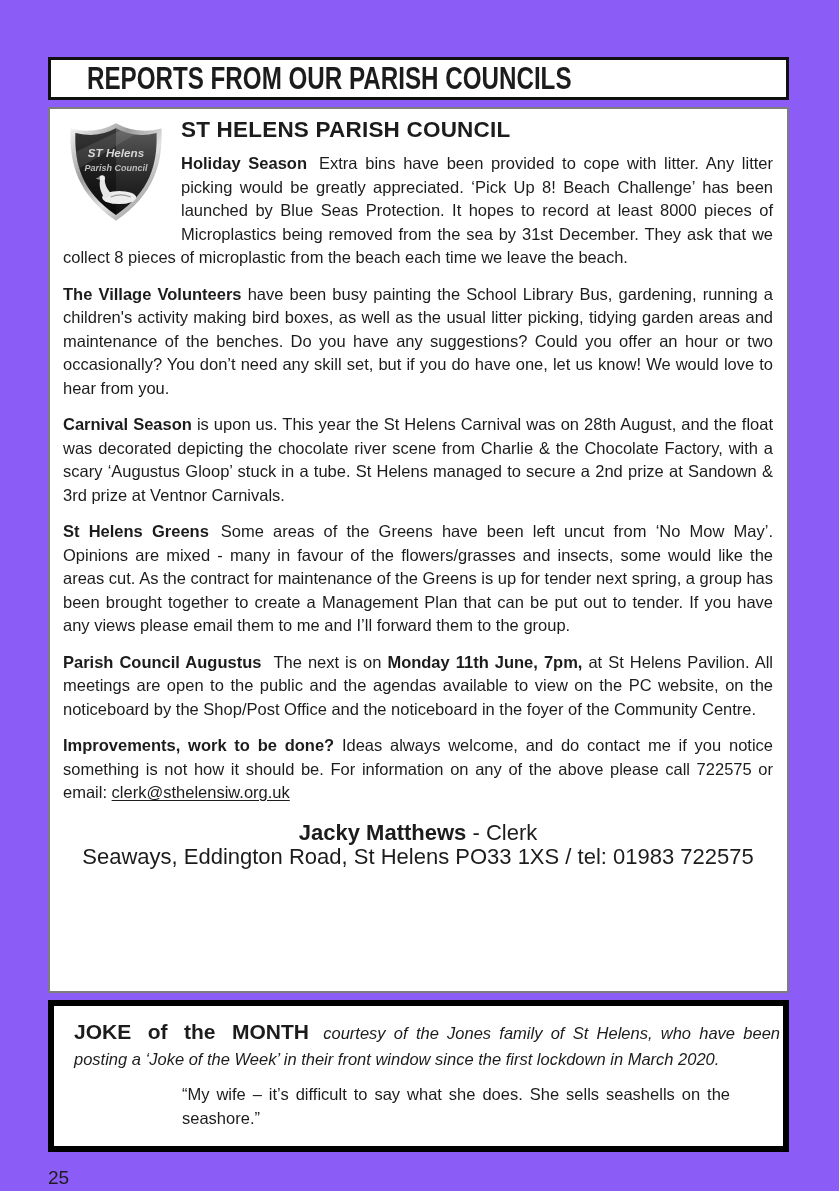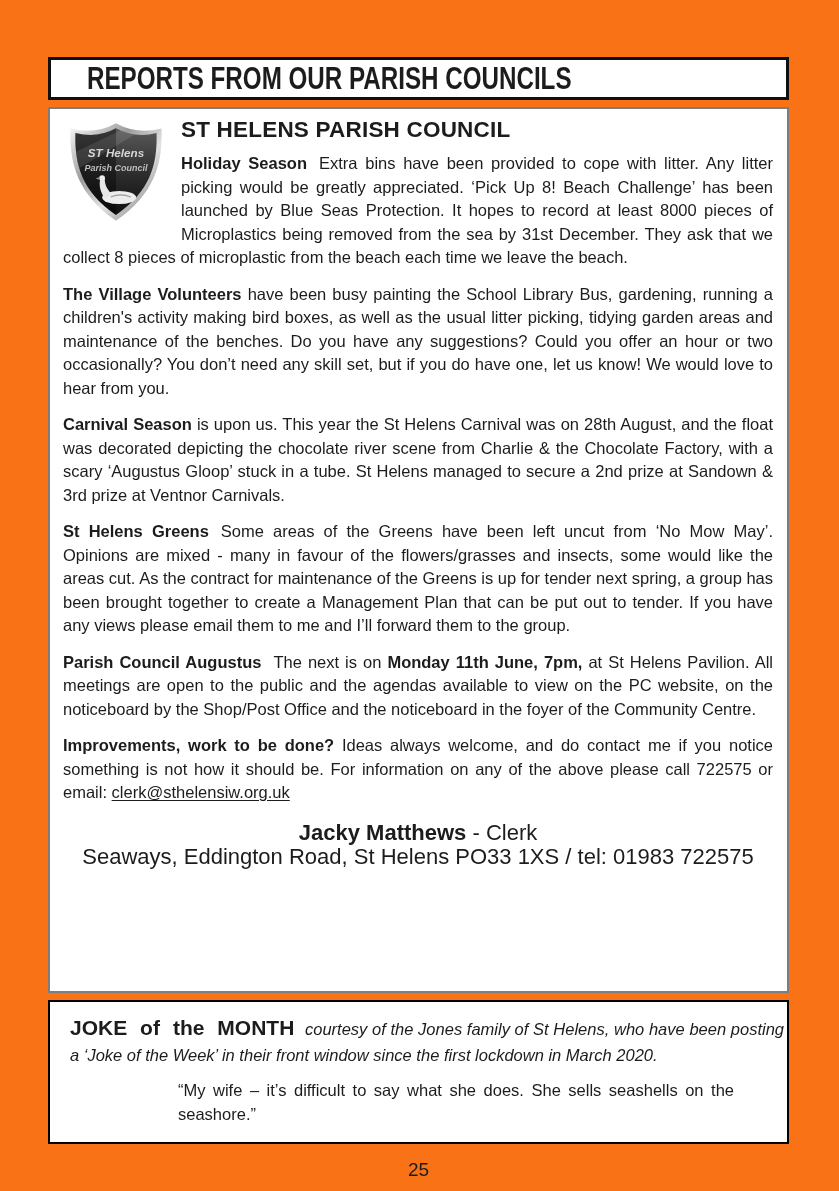--- a/index.html
+++ b/index.html
@@ -7,21 +7,21 @@
     padding: 0;
     background: #ffffff;
     font-family: "Liberation Sans", sans-serif;
     color: #1c1c1c;
   }
   .page {
     width: 839px;
     height: 1191px;
     box-sizing: border-box;
     padding: 57px 50px 0 48px;
-    background: #f97316;
+    background: #8b5cf6;
     overflow: hidden;
   }
   
   .header-box {
     border: 3px solid #101010;
     height: 43px;
     display: flex;
     align-items: center;
     padding-left: 36px;
     box-sizing: border-box;
@@ -74,21 +74,21 @@
   .contact {
     text-align: center;
     font-size: 22px;
     line-height: 24.5px;
     margin: 16px 0 2px 0;
   }
   .contact p { margin: 0; }
   .contact .name { font-weight: bold; }
   
   .joke-box {
-    border: 2px solid #000000;
+    border: 6px solid #000000;
     box-sizing: border-box;
     margin-top: 7px;
     padding: 13px 3px 16px 20px;
     background: #ffffff;
   }
   .joke-intro {
     margin: 0 0 10px 0;
     font-size: 16.5px;
     line-height: 26px;
     text-align: justify;
@@ -103,21 +103,20 @@
     font-style: italic;
     font-size: 16.5px;
   }
   .joke-quote {
     margin: 0 50px 0 108px;
     font-size: 16.5px;
     line-height: 24px;
     text-align: justify;
   }
   .page-number {
-    text-align: center;
     font-size: 19px;
     margin-top: 15px;
   }
 </style>
 </head>
 <body>
 
 <div class="page">
 
   <div class="header-box">

